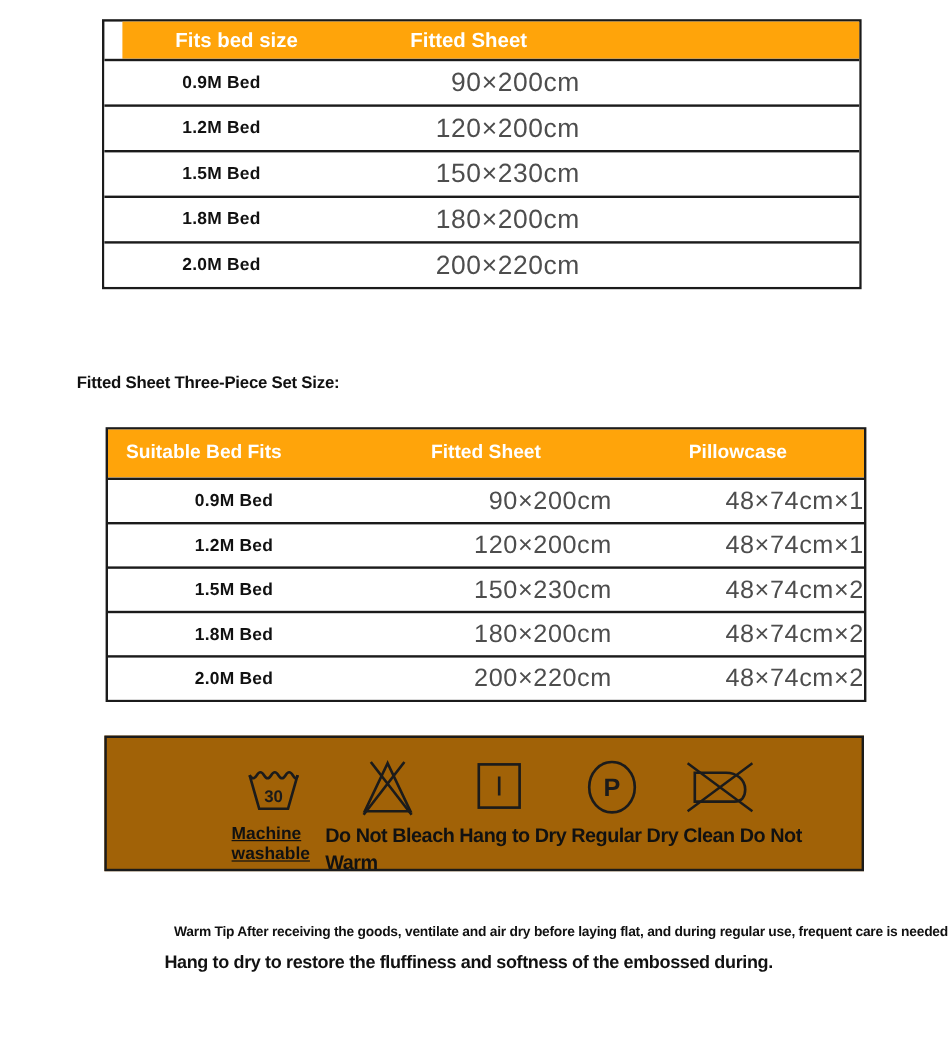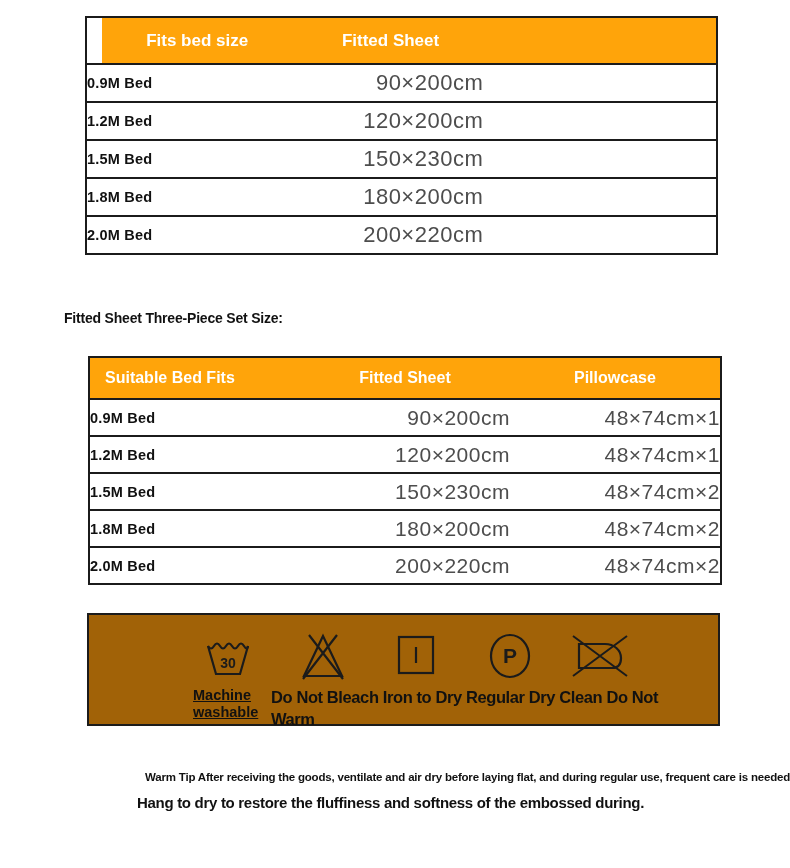--- a/index.html
+++ b/index.html
@@ -13,25 +13,25 @@
   .page{
     position:relative;width:790px;height:868px;background:#fff;overflow:hidden;
     font-family:"Liberation Sans","DejaVu Sans",sans-serif;color:var(--label-dark);
   }
   
   .tbl{position:absolute;border:2px solid var(--border-dark);box-sizing:border-box;background:#fff;}
   .thead{display:flex;align-items:center;background:var(--header-orange);}
   .trow{display:flex;align-items:center;border-top:2px solid var(--border-dark);background:#fff;}
   .cell{box-sizing:border-box;}
   .th{color:var(--header-text);font-weight:700;text-align:center;}
-  .bed{font-weight:700;font-size:14.5px;color:var(--label-dark);letter-spacing:0.2px;}
+  .bed{font-weight:700;font-size:14.5px;color:var(--label-dark);text-align:center;letter-spacing:0.2px;}
   .val{font-size:22px;color:var(--value-gray);text-align:right;letter-spacing:0.5px;font-weight:400;}
   
   .t1{left:85px;top:16px;width:633px;}
-  .t1 .thead{height:45px;margin-left:15px;}
+  .t1 .thead{height:31px;margin-left:15px;}
   .t1 .trow{height:36px;}
   .t1 .c-bed{width:31%;}
   .t1 .c-sheet{width:32%;}
   .t1 .c-rest{flex:1;}
   .t1 .th{font-size:17px;}
   
   .section-title{
     position:absolute;left:64px;top:310px;margin:0;
     font-size:14px;font-weight:700;color:var(--label-dark);letter-spacing:-0.2px;
   }
@@ -170,21 +170,21 @@
       <text x="23" y="32" text-anchor="middle" font-size="21" font-weight="700">P</text>
     </svg>
 
     <svg class="ci ci-iron" width="58" height="50" viewBox="0 0 58 50">
       <path d="M8 13 H34 C43 13 50 19 50 27 C50 33 47 37 41 37 H8 Z"></path>
       <path d="M2 5 L56 45 M56 5 L2 45" stroke-width="2"></path>
     </svg>
 
     <div class="machine-label">Machine washable</div>
     <div class="combined-label">
-      <div>Do Not Bleach Iron to Dry Regular Dry Clean Do Not</div>
+      <div>Do Not Bleach Hang to Dry Regular Dry Clean Do Not</div>
       <div>Warm</div>
     </div>
   </div>
 
   <div class="warm-tip">Warm Tip After receiving the goods, ventilate and air dry before laying flat, and during regular use, frequent care is needed</div>
   <div class="hang-note">Hang to dry to restore the fluffiness and softness of the embossed during.</div>
 
 </div>
 
 </body></html>

